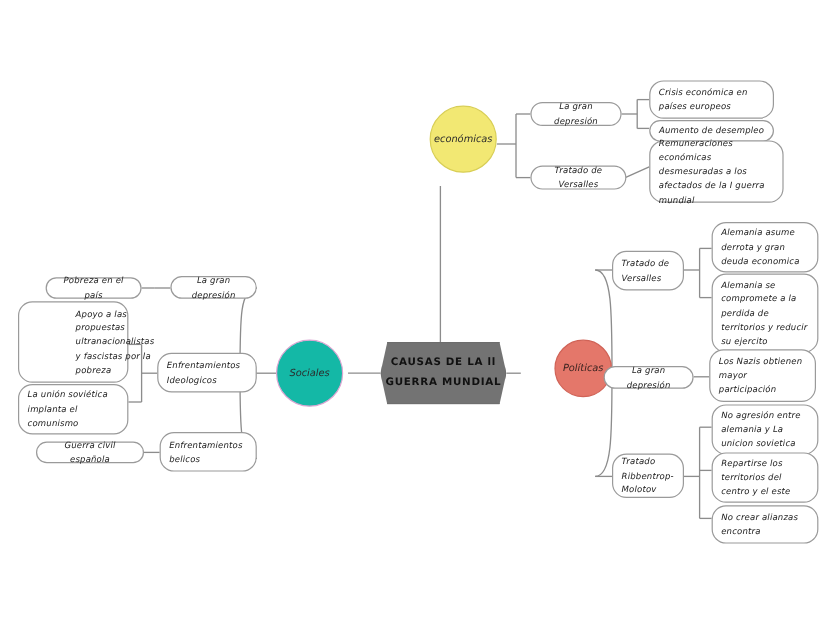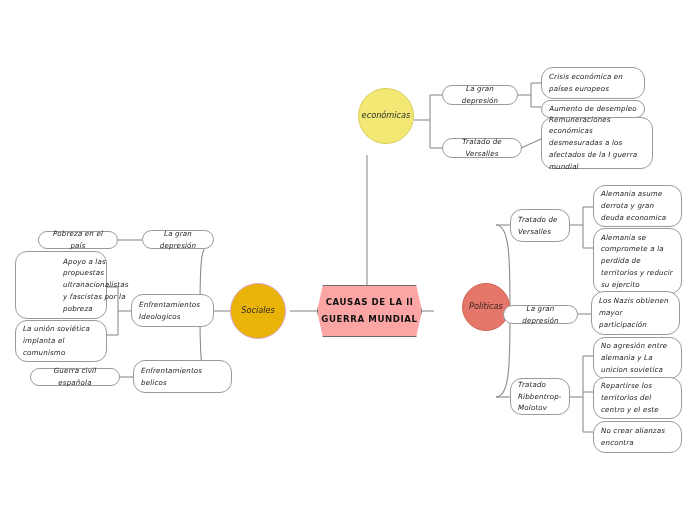--- a/index.html
+++ b/index.html
@@ -14,25 +14,25 @@
   
   .pill{border:1px solid #9a9a9a;border-radius:14px;background:#ffffff;
         font-size:7.1px;font-style:italic;color:#1a1a1a;line-height:1.65;
         padding:4px 7px;letter-spacing:.15px;}
   .pill.multi{text-align:left;justify-content:flex-start;border-radius:12px;}
 
   
   .circle{border-radius:50%;font-size:8.2px;font-style:italic;color:#2b2b2b;
           line-height:1.35;padding:4px;}
   .c-econ{background:#f2e873;border:1px solid #d8ce55;}
-  .c-soc{background:#eab308;border:1px solid #dba6d2;}
+  .c-soc{background:#14b8a6;border:1px solid #dba6d2;}
   .c-pol{background:#e4776a;border:1px solid #d06357;color:#3a2320;margin-left:28px;}
 
   
-  .hex{background:#fca5a5;border:1px solid #6d6d6d;
+  .hex{background:#737373;border:1px solid #6d6d6d;
        clip-path:polygon(5.5% 0,94.5% 0,100% 50%,94.5% 100%,5.5% 100%,0 50%);
        font-size:8.6px;color:#111;line-height:2.0;letter-spacing:.6px;
        font-weight:600;}
   .hex span{display:block;}
 </style>
 </head>
 <body>
 
 <div id="canvas">
 
@@ -113,21 +113,21 @@
   <div class="node pill" style="left:541px;top:100px;width:104px;height:18px;">Aumento de desempleo</div>
 
   <div class="node pill multi" style="left:541px;top:117px;width:112px;height:52px;">Remuneraciones económicas desmesuradas a los afectados de la I guerra mundial</div>
 
   <div class="node circle c-soc" style="left:230px;top:283px;width:56px;height:56px;">Sociales</div>
 
   <div class="node pill" style="left:142px;top:230px;width:72px;height:19px;">La gran depresión</div>
 
   <div class="node pill multi" style="left:131px;top:294px;width:83px;height:33px;">Enfrentamientos Ideologicos</div>
 
-  <div class="node pill multi" style="left:133px;top:360px;width:99px;height:33px;">Enfrentamientos belicos</div>
+  <div class="node pill multi" style="left:133px;top:360px;width:81px;height:33px;">Enfrentamientos belicos</div>
 
   <div class="node pill" style="left:38px;top:231px;width:80px;height:18px;">Pobreza en el país</div>
 
   <div class="node pill multi" style="left:15px;top:251px;width:92px;height:68px;padding-left:47px;">Apoyo a las propuestas ultranacionalistas y fascistas por la pobreza</div>
 
   <div class="node pill multi" style="left:15px;top:320px;width:92px;height:42px;">La unión soviética implanta el comunismo</div>
 
   <div class="node pill" style="left:30px;top:368px;width:90px;height:18px;">Guerra civil española</div>
 
   <div class="node circle c-pol" style="left:434px;top:283px;width:48px;height:48px;">Políticas</div>
@@ -135,21 +135,21 @@
   <div class="node pill multi" style="left:510px;top:209px;width:60px;height:33px;">Tratado de Versalles</div>
 
   <div class="node pill" style="left:503px;top:305px;width:75px;height:19px;">La gran depresión</div>
 
   <div class="node pill multi" style="left:510px;top:378px;width:60px;height:37px;">Tratado Ribbentrop-Molotov</div>
 
   <div class="node pill multi" style="left:593px;top:185px;width:89px;height:42px;">Alemania asume derrota y gran deuda economica</div>
 
   <div class="node pill multi" style="left:593px;top:228px;width:89px;height:66px;">Alemania se compromete a la perdida de territorios y reducir su ejercito</div>
 
-  <div class="node pill multi" style="left:591px;top:291px;width:89px;height:44px;border-radius:13px;">Los Nazis obtienen mayor participación</div>
+  <div class="node pill multi" style="left:591px;top:291px;width:89px;height:44px;">Los Nazis obtienen mayor participación</div>
 
   <div class="node pill multi" style="left:593px;top:337px;width:89px;height:42px;">No agresión entre alemania y La unicion sovietica</div>
 
   <div class="node pill multi" style="left:593px;top:377px;width:89px;height:42px;">Repartirse los territorios del centro y el este</div>
 
   <div class="node pill multi" style="left:593px;top:421px;width:89px;height:32px;">No crear alianzas encontra</div>
 
 </div>
 
 </body></html>

